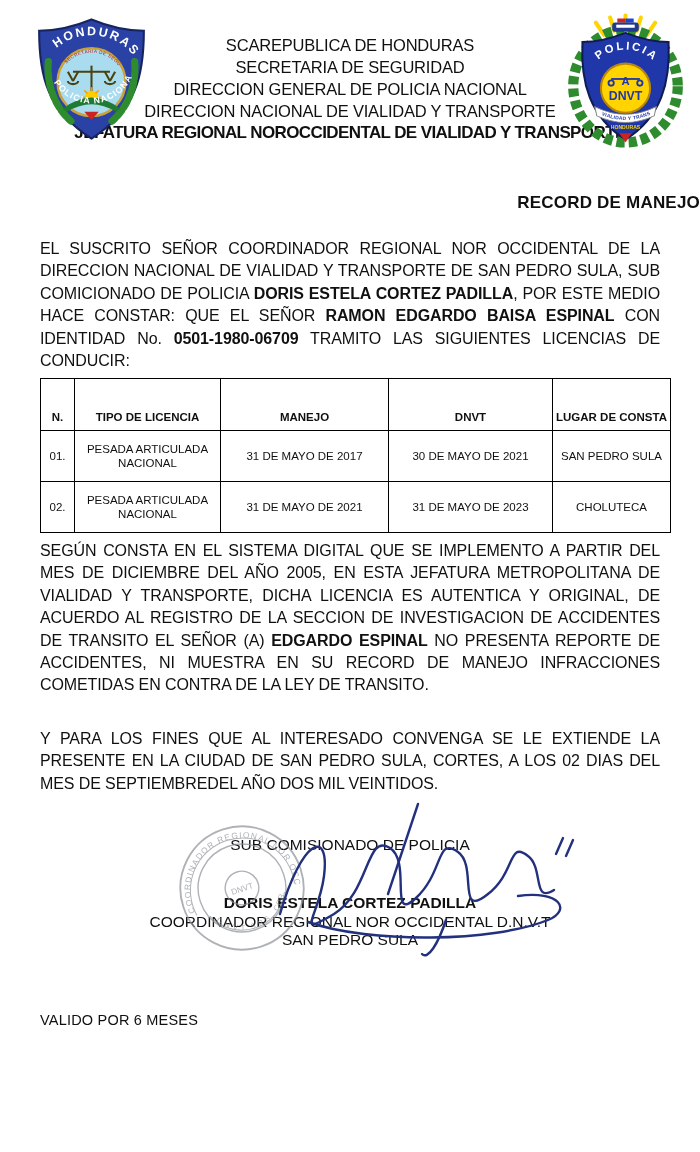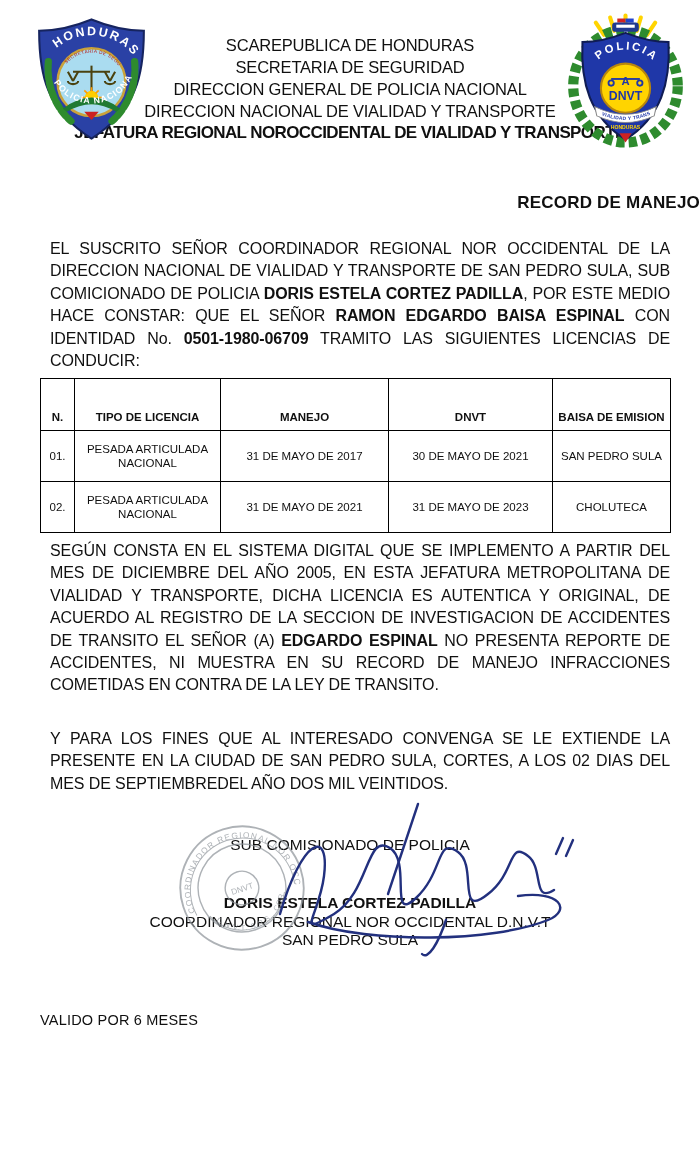--- a/index.html
+++ b/index.html
@@ -12,21 +12,21 @@
   .doc-header{position:absolute;top:34px;left:0;width:700px;text-align:center;}
   .doc-header .line{font-size:16.5px;line-height:22px;letter-spacing:-0.2px;white-space:nowrap;}
   .doc-header .line.b{font-weight:bold;font-size:17px;letter-spacing:-0.6px;}
   .logo{position:absolute;}
   .logo-left{left:34px;top:-18px;}
   .logo-right{left:563px;top:-22px;}
   
   .doc-title{position:absolute;top:193px;left:0;width:700px;text-align:right;
     font-weight:bold;font-size:17px;letter-spacing:0.2px;}
   
-  .para{position:absolute;left:50px;width:620px;font-size:16px;line-height:22.4px;
+  .para{position:absolute;left:40px;width:620px;font-size:16px;line-height:22.4px;
     text-align:justify;letter-spacing:-0.1px;}
   .para .b{font-weight:bold;}
   .p1{top:238px;}
   .p2{top:540px;}
   .p3{top:728px;}
   
   .lic-table-wrap{position:absolute;top:378px;left:40px;width:630px;}
   table.lic{border-collapse:collapse;width:630px;table-layout:fixed;}
   table.lic th, table.lic td{border:1.6px solid #000;}
   table.lic th{height:44px;vertical-align:bottom;padding:0 2px 7px 2px;
@@ -151,21 +151,21 @@
           <col style="width:168px">
         <col style="width:164px">
           <col style="width:118px">
       </colgroup>
       <thead>
         <tr>
             <th>N.</th>
             <th>TIPO DE LICENCIA</th>
             <th>MANEJO</th>
             <th>DNVT</th>
-            <th>BAISA DE EMISION</th>
+            <th>LUGAR DE CONSTA</th>
           </tr>
       </thead>
       <tbody>
           <tr>
             <td>01.</td>
             <td>PESADA ARTICULADA NACIONAL</td>
             <td>31 DE MAYO DE 2017</td>
             <td>30 DE MAYO DE 2021</td>
             <td>SAN PEDRO SULA</td>
           </tr>

